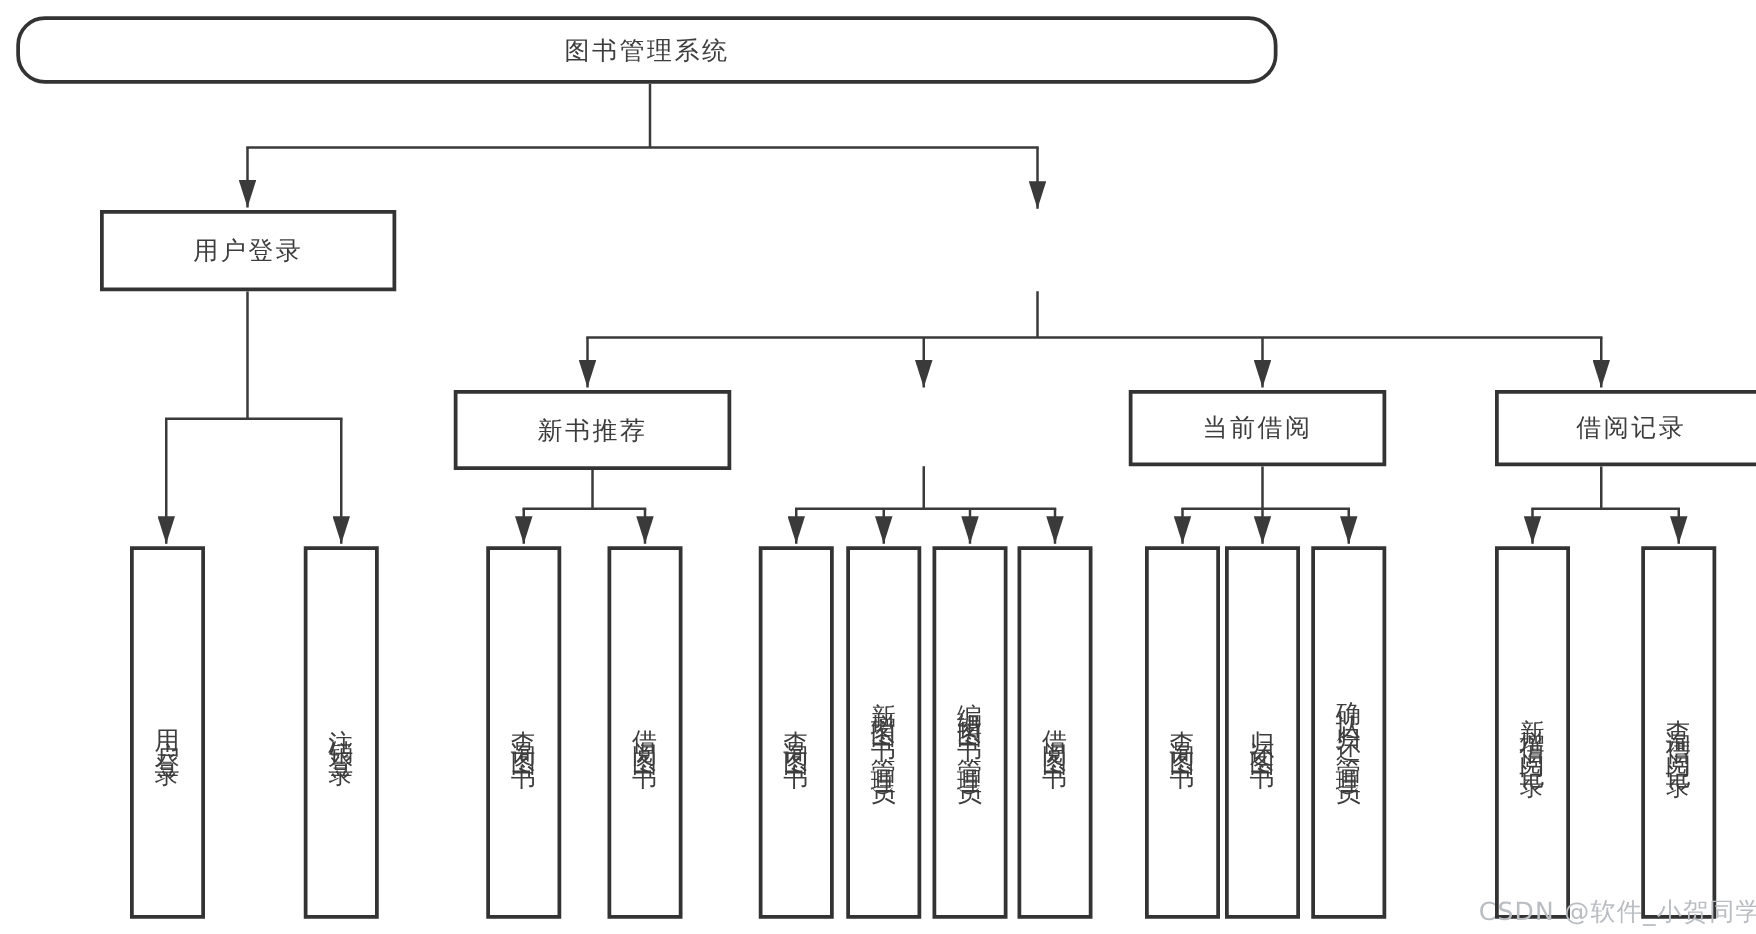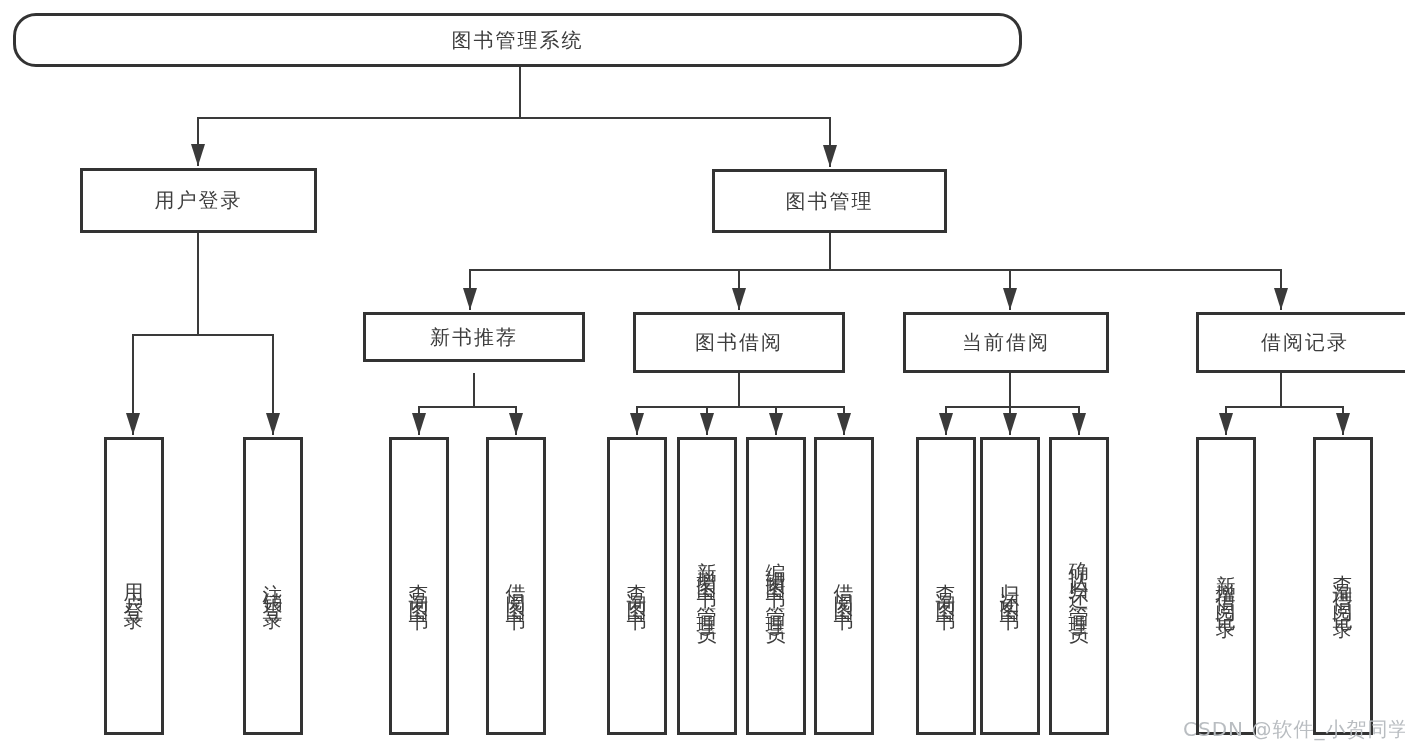--- a/index.html
+++ b/index.html
@@ -124,24 +124,22 @@
       <line x1="1281" y1="373" x2="1281" y2="407"></line>
       <line x1="1225" y1="407" x2="1344" y2="407"></line>
       <line x1="1226" y1="407" x2="1226" y2="435" marker-end="url(#arrow)"></line>
       <line x1="1343" y1="407" x2="1343" y2="435" marker-end="url(#arrow)"></line>
     </g>
   </svg>
 
   <div class="node" style="left:13px; top:13px; width:1009px; height:54px;border-radius:23px;">图书管理系统</div>
 
   <div class="node" style="left:80px; top:168px; width:237px; height:65px;">用户登录</div>
-  <div class="node" style="left:712px; top:169px; width:235px; height:64px;">图书管理</div>
 
-  <div class="node" style="left:363px; top:312px; width:222px; height:50px;">新书推荐</div>
-  <div class="node" style="left:633px; top:312px; width:212px; height:61px;">图书借阅</div>
+  <div class="node" style="left:363px; top:312px; width:222px; height:64px;">新书推荐</div>
   <div class="node" style="left:903px; top:312px; width:206px; height:61px;">当前借阅</div>
   <div class="node" style="left:1196px; top:312px; width:218px; height:61px;">借阅记录</div>
 
   <div class="leaf" style="left:104px;">
       <span>用户登录</span>
     </div>
   <div class="leaf" style="left:243px;">
       <span>注销登录</span>
     </div>
   <div class="leaf" style="left:389px;">

